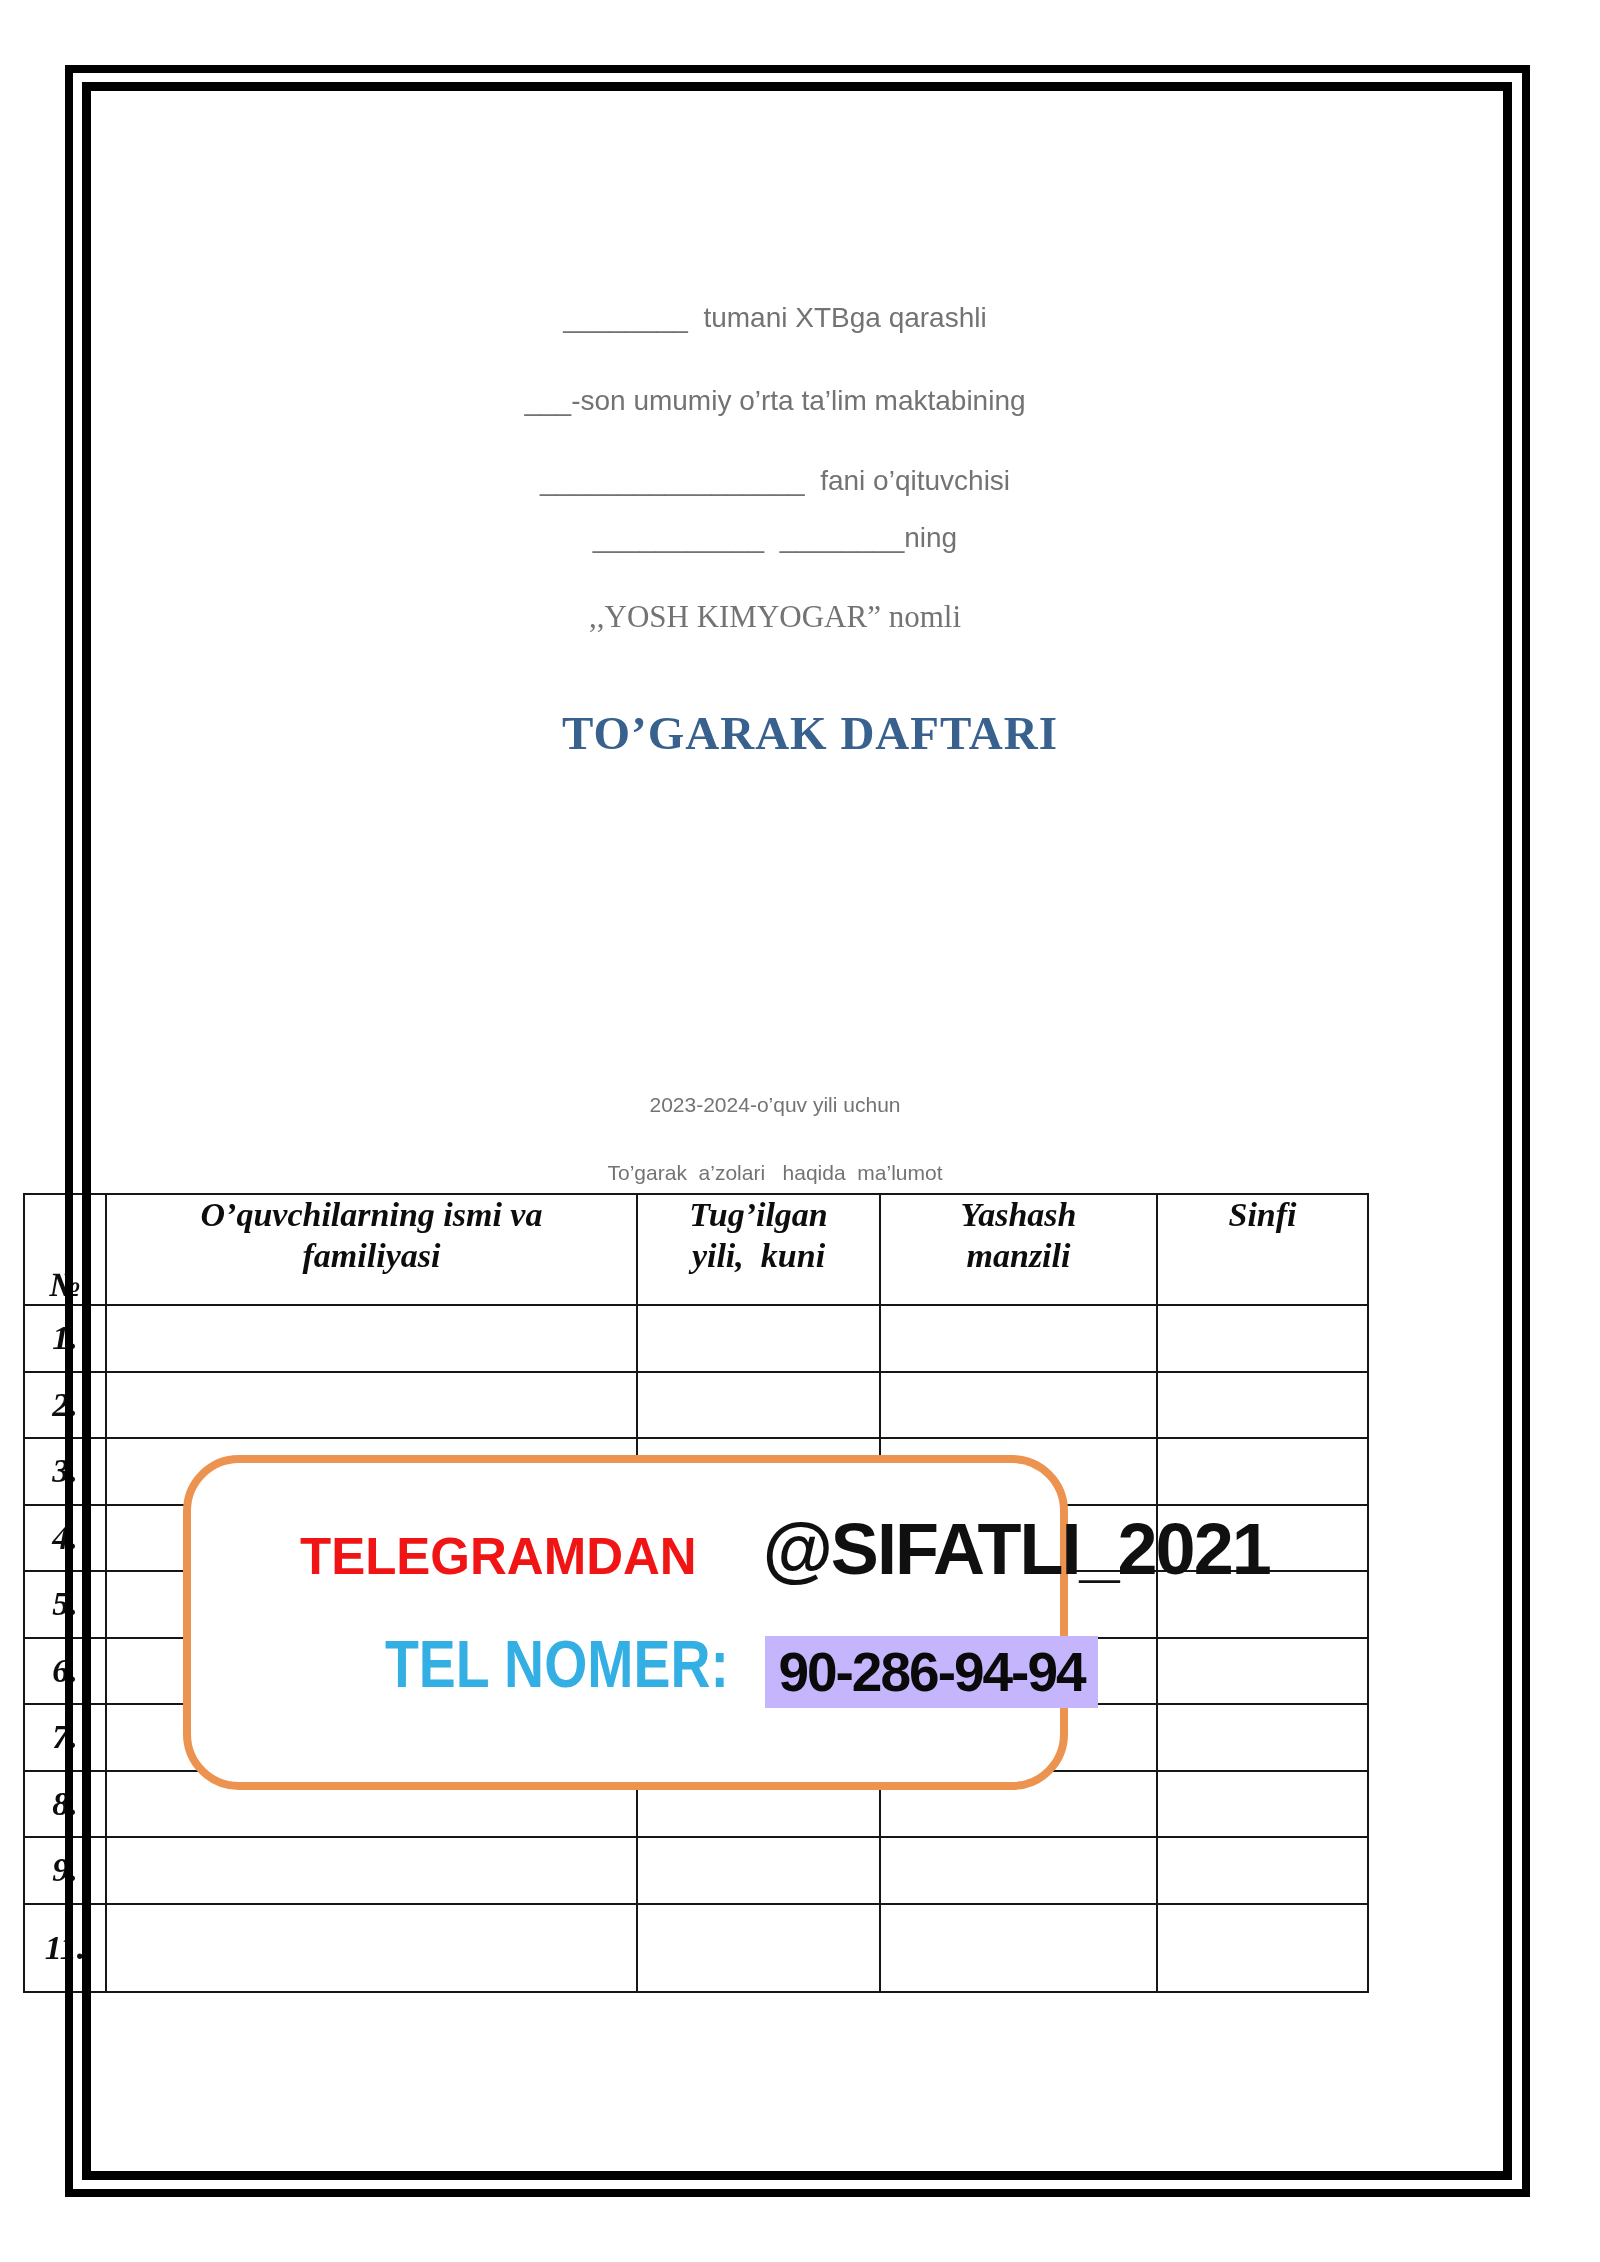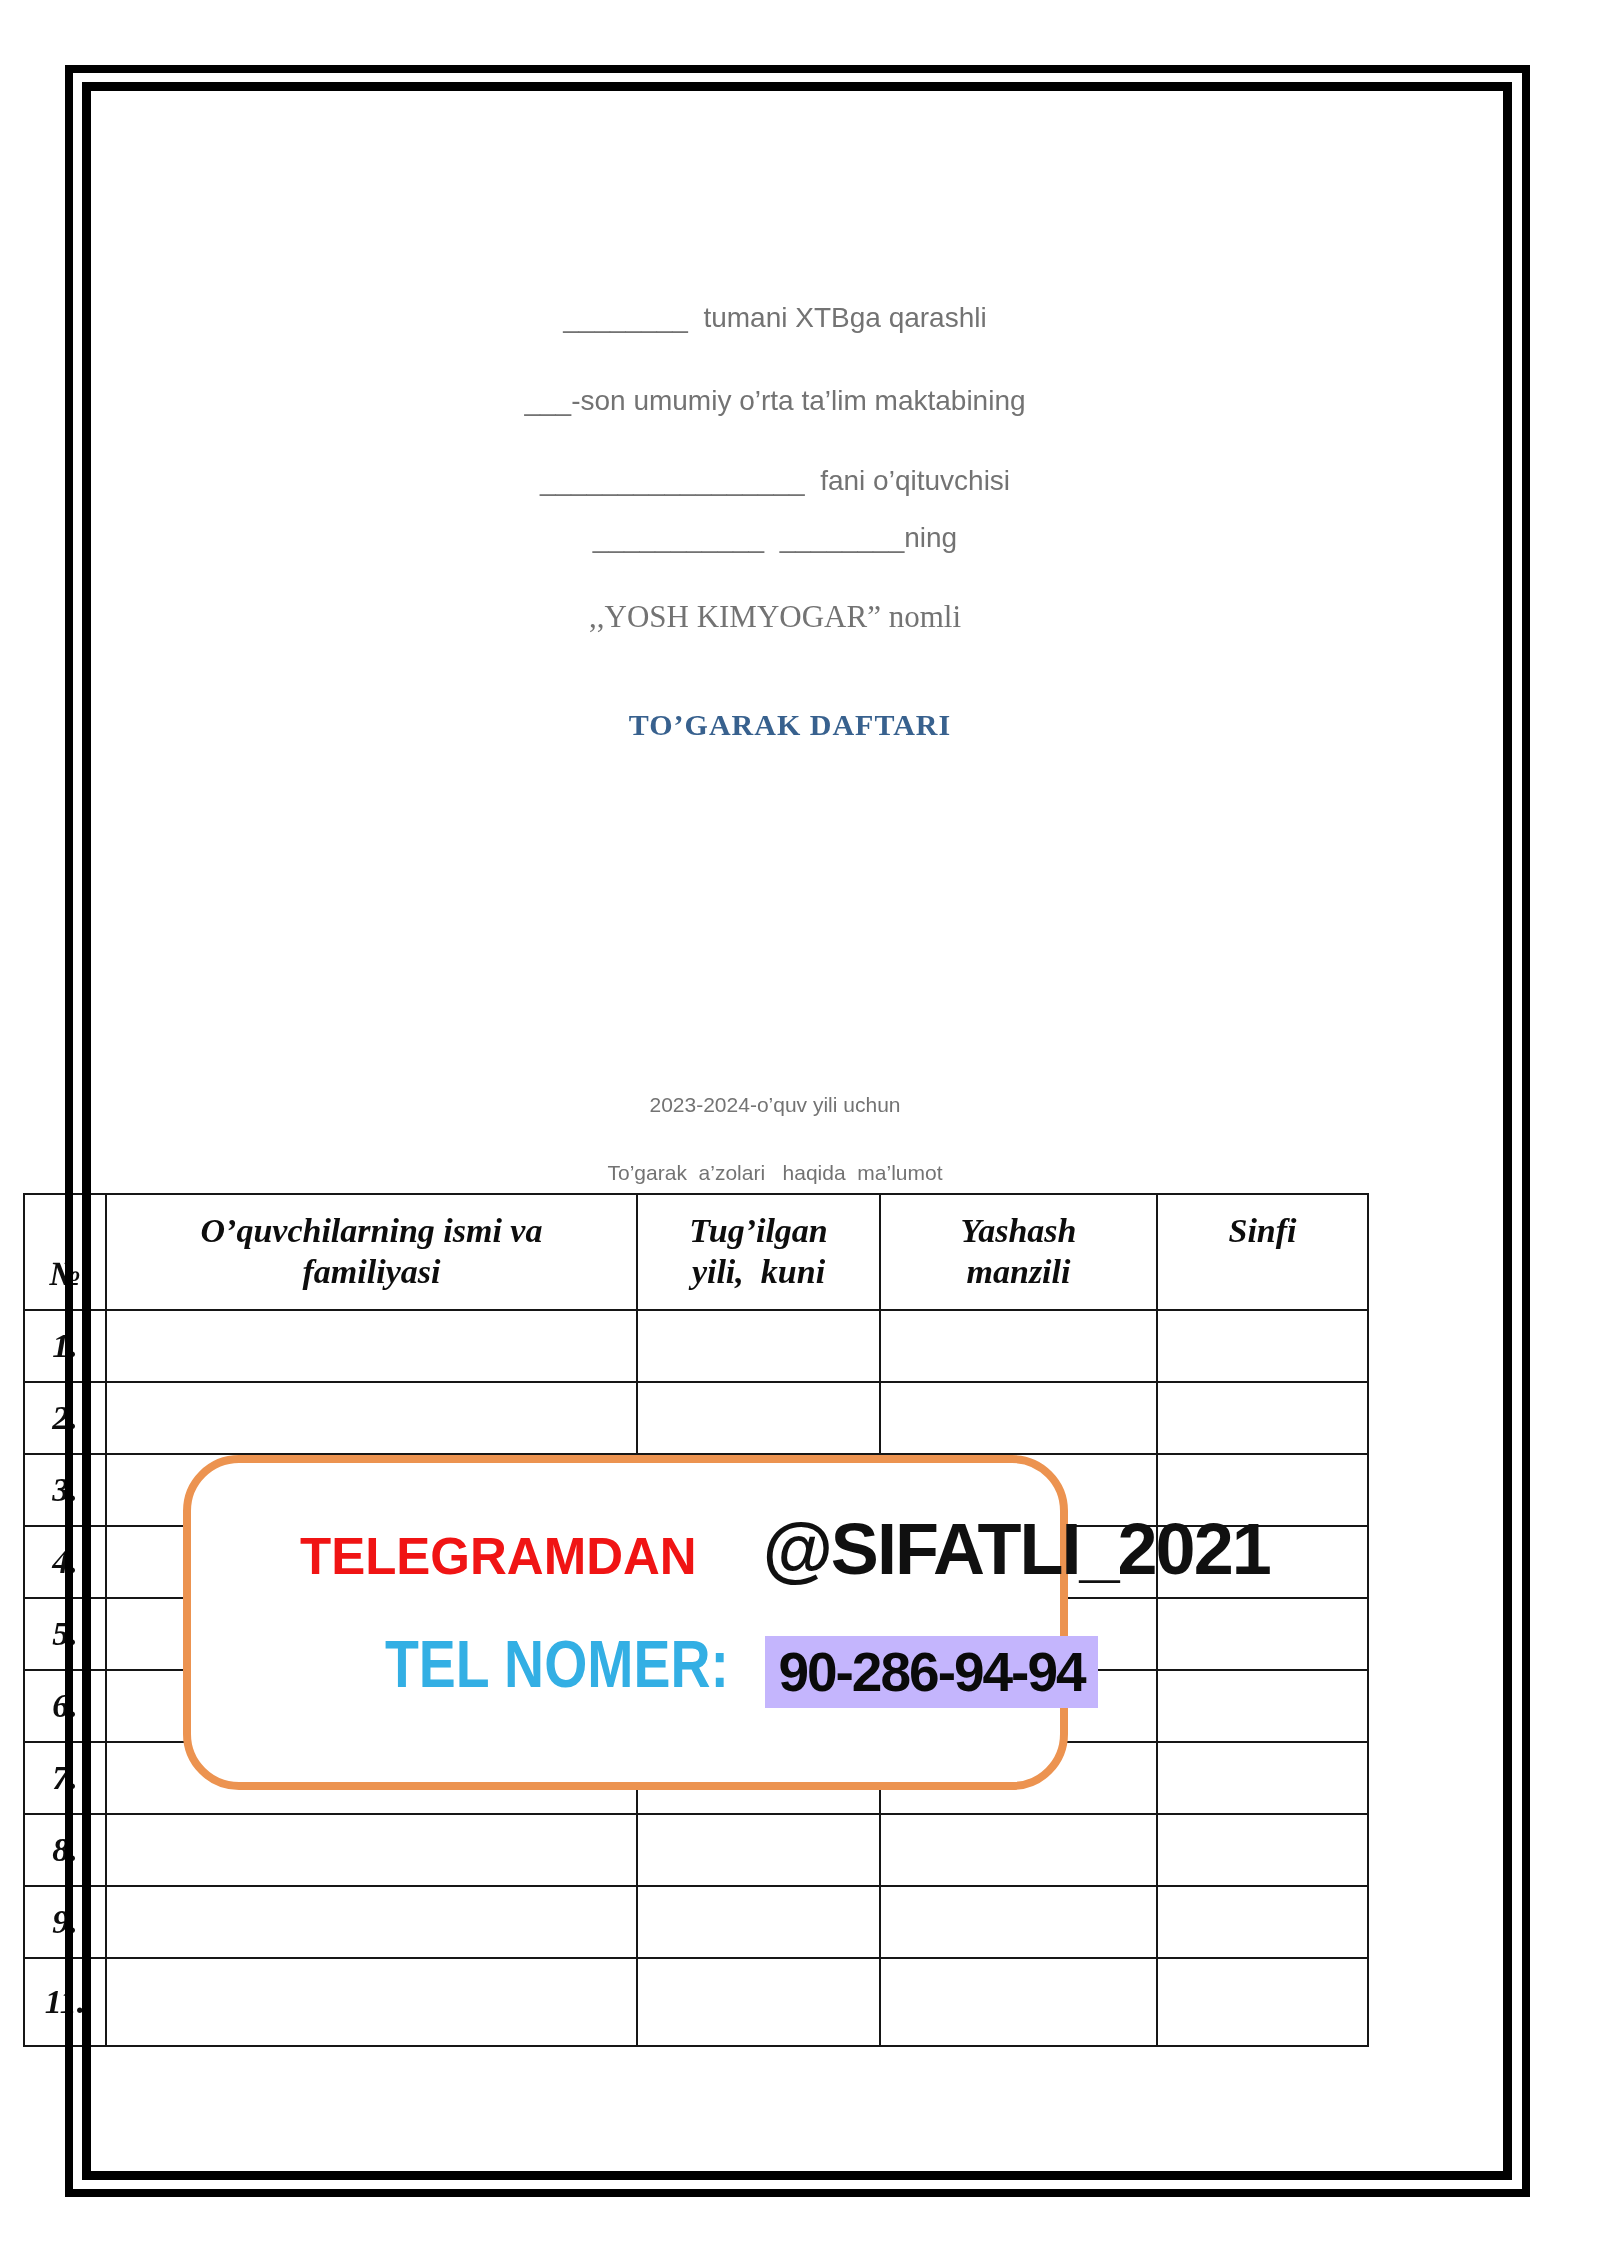--- a/index.html
+++ b/index.html
@@ -9,32 +9,32 @@
   }
   
   .cline{
     position:absolute;left:65px;width:1420px;text-align:center;
     white-space:pre;line-height:1.25;color:#737373;
   }
   .f28{font-size:28px;}
   .f31{font-size:31px;}
   .f29{font-size:21px;}
   .main-title{
-    position:absolute;left:60px;width:1420px;text-align:center;
+    position:absolute;left:80px;width:1420px;text-align:center;
     font-family:"Liberation Serif","DejaVu Serif",serif;
-    font-weight:bold;font-size:30px;letter-spacing:1px;line-height:1.1;padding-left:20px;
+    font-weight:bold;font-size:47px;letter-spacing:1px;line-height:1.1;padding-left:20px;
   }
   
   .tbl-wrap{position:absolute;left:23px;top:1193px;z-index:1;}
   table.members{
     border-collapse:collapse;table-layout:fixed;width:1344px;
     font-family:"Liberation Serif","DejaVu Serif",serif;
   }
   table.members td,table.members th{
-    border:2.5px solid #161616;padding:16px;
+    border:2.5px solid #161616;padding:0;
   }
   tr.hdr{height:111px;}
   tr.r-s{height:66.5px;}
   tr.r-t{height:88.5px;}
   th.hcell{
     font-style:italic;font-weight:bold;font-size:34px;line-height:1.2;
     vertical-align:top;padding-top:12px;text-align:center;color:#0d0d0d;
   }
   th.no-h{
     font-style:italic;font-weight:bold;font-size:34px;

